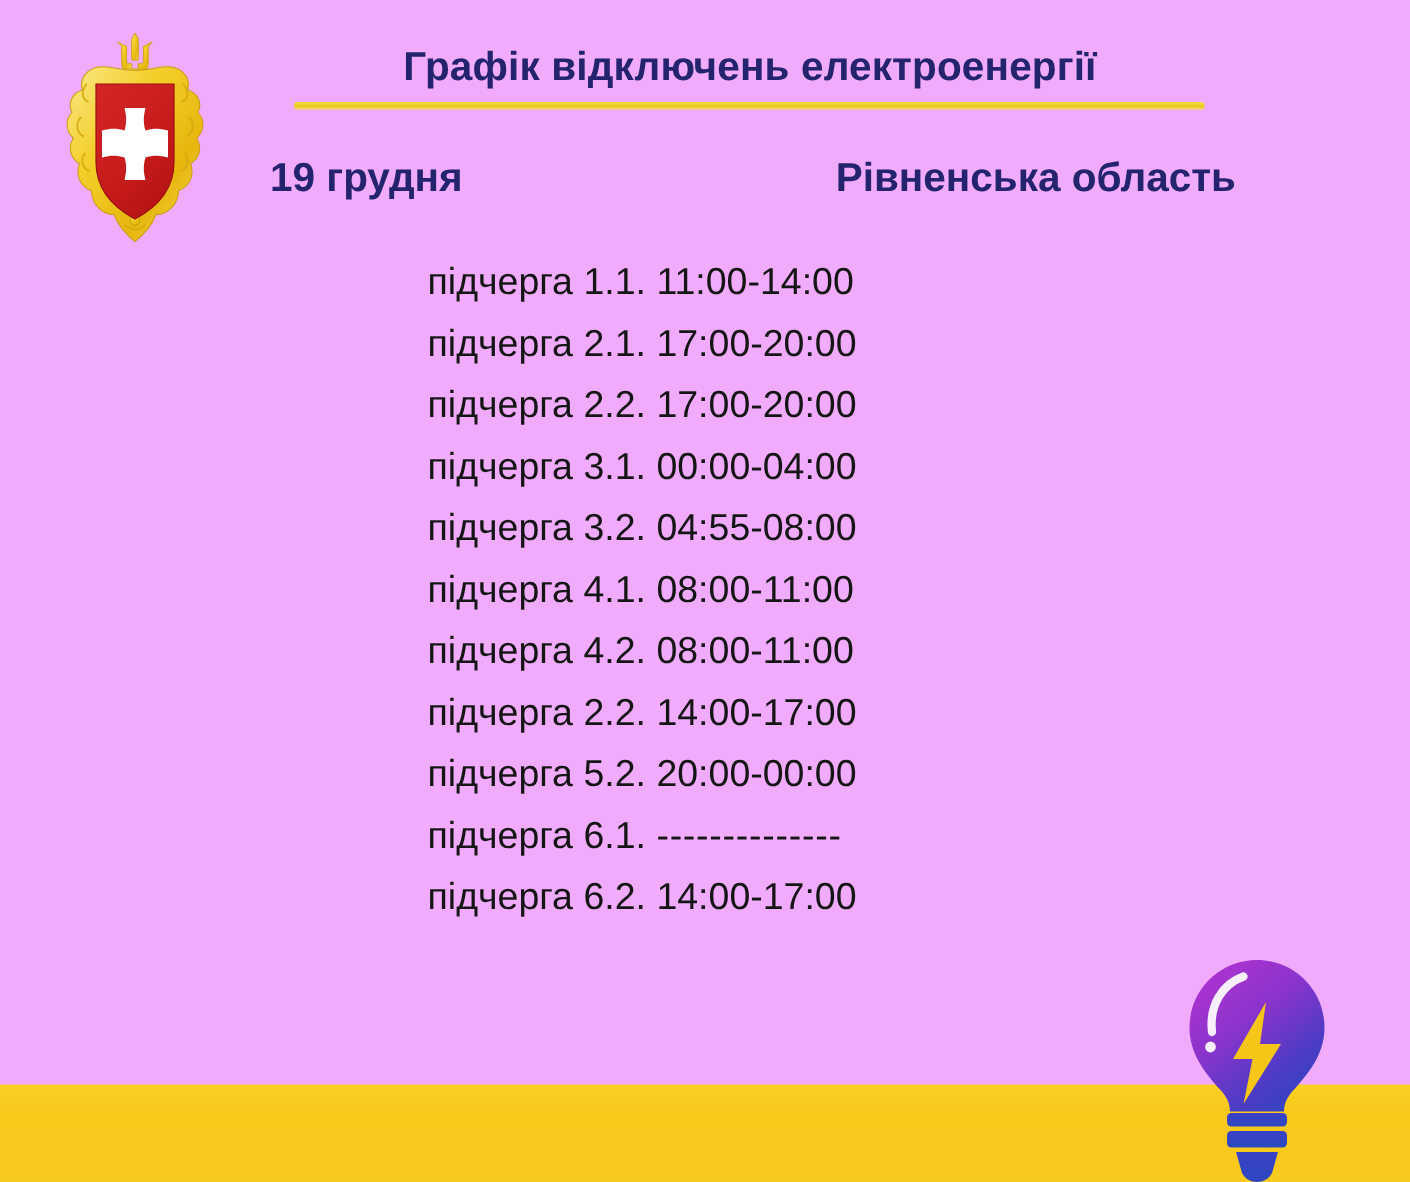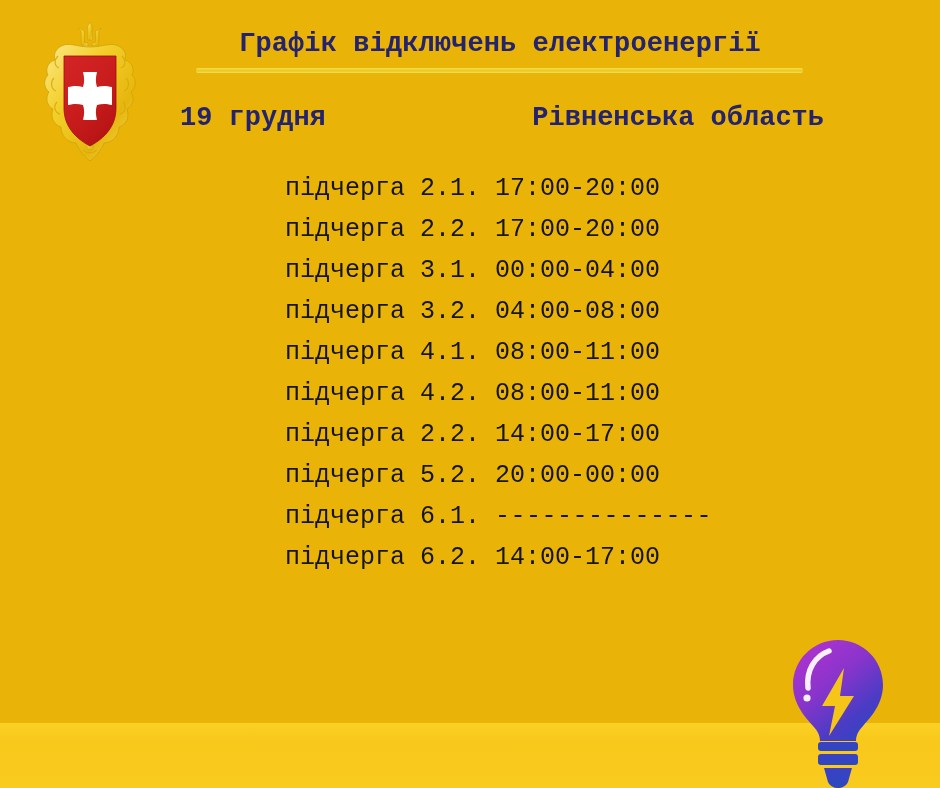--- a/index.html
+++ b/index.html
@@ -12,23 +12,22 @@
     background: #ffffff;
     font-family: "Liberation Sans", sans-serif;
     overflow: hidden;
     position: relative;
   }
 
   .poster {
     position: relative;
     width: 940px;
     height: 788px;
-    background: #eab308;
+    background: #f0abfc;
     overflow: hidden;
-    font-family: Liberation Mono, monospace;
   }
 
   
   .emblem {
     position: absolute;
     left: 33px;
     top: 16px;
     width: 114px;
     height: 148px;
   }
@@ -225,37 +224,42 @@
   <div class="title-rule"></div>
 
   <div class="subtitle-row">
     <div class="subtitle-date">19 грудня</div>
     <div class="subtitle-region">Рівненська область</div>
   </div>
 
   <div class="schedule">
     <div class="schedule-row">
       <span class="queue-label">підчерга </span>
+      <span class="queue-id">1.1. </span>
+      <span class="queue-time">11:00-14:00</span>
+    </div>
+    <div class="schedule-row">
+      <span class="queue-label">підчерга </span>
       <span class="queue-id">2.1. </span>
       <span class="queue-time">17:00-20:00</span>
     </div>
     <div class="schedule-row">
       <span class="queue-label">підчерга </span>
       <span class="queue-id">2.2. </span>
       <span class="queue-time">17:00-20:00</span>
     </div>
     <div class="schedule-row">
       <span class="queue-label">підчерга </span>
       <span class="queue-id">3.1. </span>
       <span class="queue-time">00:00-04:00</span>
     </div>
     <div class="schedule-row">
       <span class="queue-label">підчерга </span>
       <span class="queue-id">3.2. </span>
-      <span class="queue-time">04:00-08:00</span>
+      <span class="queue-time">04:55-08:00</span>
     </div>
     <div class="schedule-row">
       <span class="queue-label">підчерга </span>
       <span class="queue-id">4.1. </span>
       <span class="queue-time">08:00-11:00</span>
     </div>
     <div class="schedule-row">
       <span class="queue-label">підчерга </span>
       <span class="queue-id">4.2. </span>
       <span class="queue-time">08:00-11:00</span>

